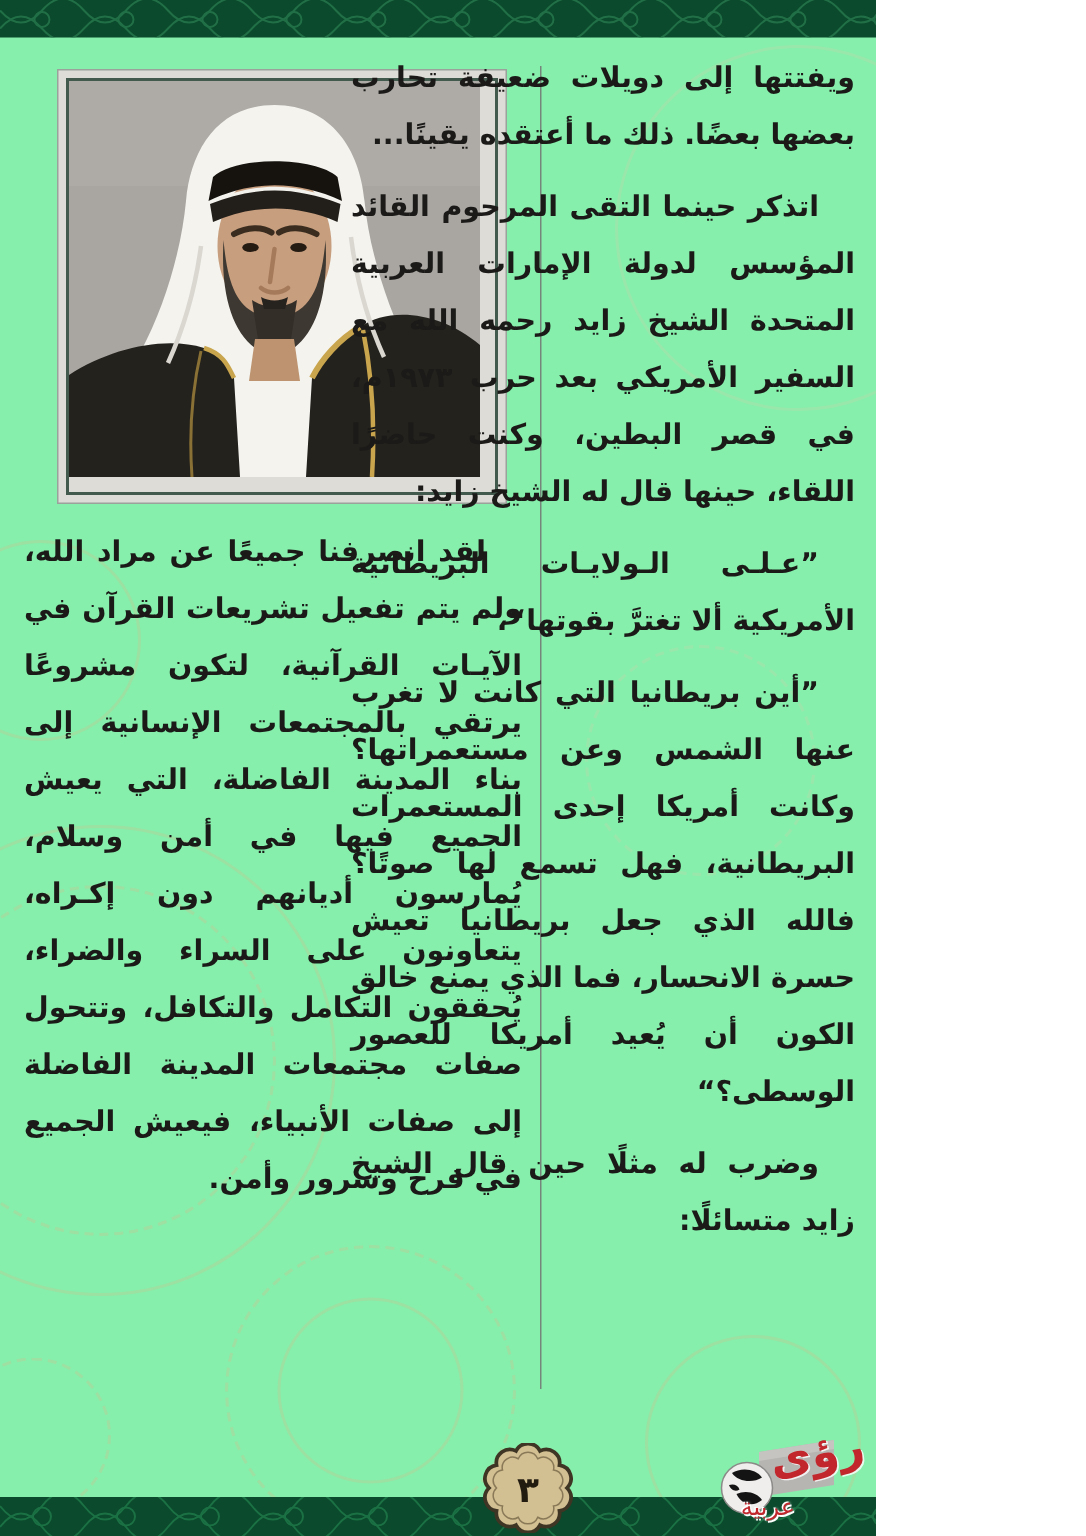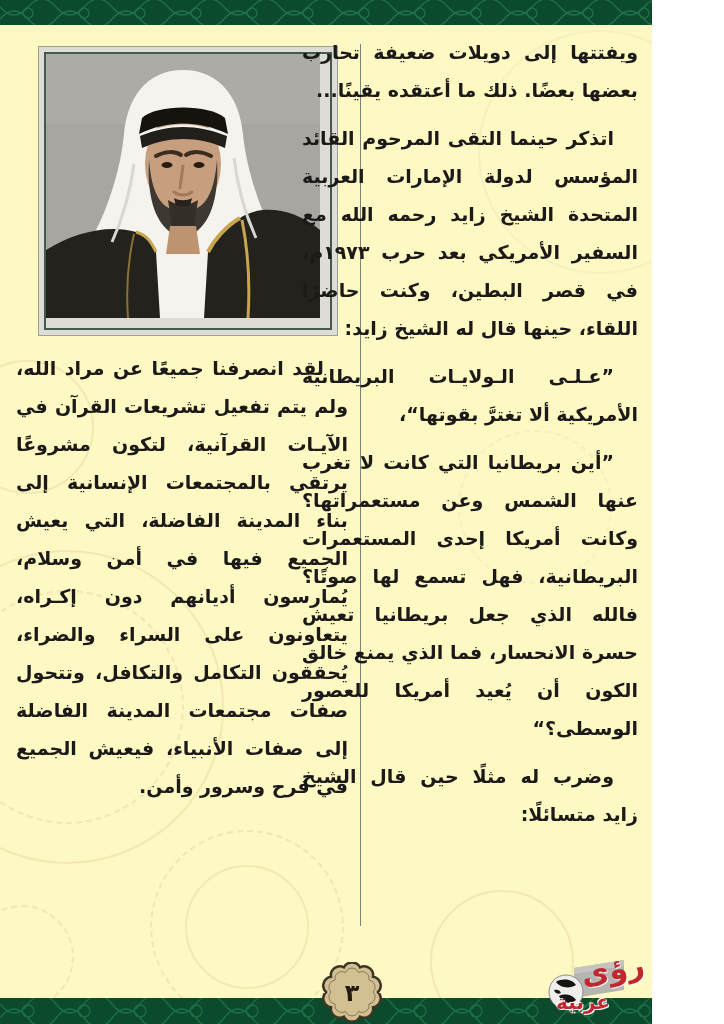--- a/index.html
+++ b/index.html
@@ -1,18 +1,18 @@
 <!DOCTYPE html>
 <html lang="ar"><head>
 <meta charset="utf-8">
 <style>
   html,body{margin:0;padding:0;}
   .page{
-    position:relative; width:652px; height:1024px; overflow:hidden;
-    background:#fef9c3;
+    position:relative; width:584px; height:1024px; overflow:hidden;
+    background:#86efac;
     font-family:"DejaVu Sans", sans-serif;
   }
   
   .band{position:absolute; left:0; width:724px; background:#0b4a2c; z-index:5;}
   .band-top{top:0; height:25px;}
   .band-bottom{bottom:0; height:26px;}
   .band svg{display:block;}
 
   
   .wm{position:absolute; border-radius:50%; z-index:0; pointer-events:none;}
@@ -47,22 +47,22 @@
 
   
   .logo{position:absolute; right:2px; bottom:0; width:118px; height:70px; z-index:7;}
   .logo svg{position:absolute; left:0; top:0;}
   .logo-main{
     position:absolute; right:6px; top:-2px; color:#c1272d; font-weight:bold;
     font-size:30px; transform:rotate(-10deg); direction:rtl; z-index:2;
     text-shadow:1px 1px 0 rgba(255,255,255,.8);
   }
   .logo-sub{
-    position:absolute; right:40px; bottom:10px; color:#c1272d; font-weight:bold;
-    font-size:20px; direction:rtl; z-index:2;
+    position:absolute; right:52px; bottom:10px; color:#c1272d; font-weight:normal;
+    font-size:16px; direction:rtl; z-index:2;
     text-shadow:0 0 2px #ffffff,1px 1px 0 #ffffff,-1px -1px 0 #ffffff;
   }
 </style>
 </head>
 <body>
 
 <div class="page">
 
   <div class="wm ring" style="left:-90px; top:550px; width:310px; height:310px;"></div>
   <div class="wm dash" style="left:-50px; top:590px; width:230px; height:230px;"></div>

